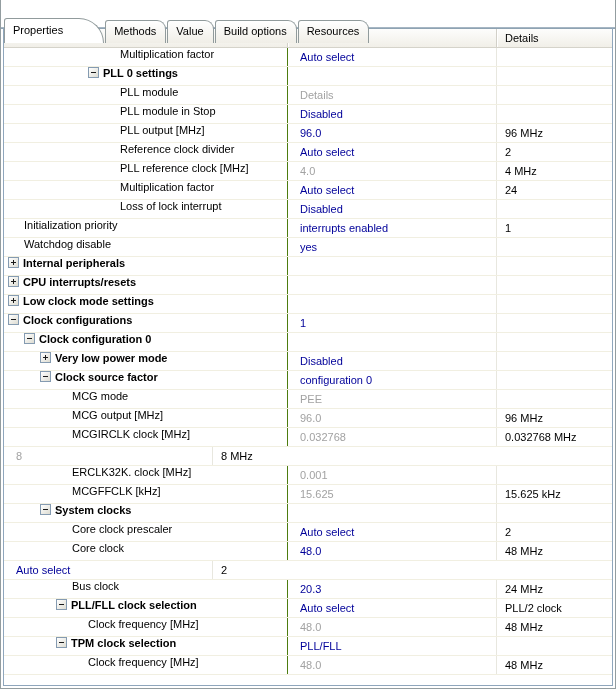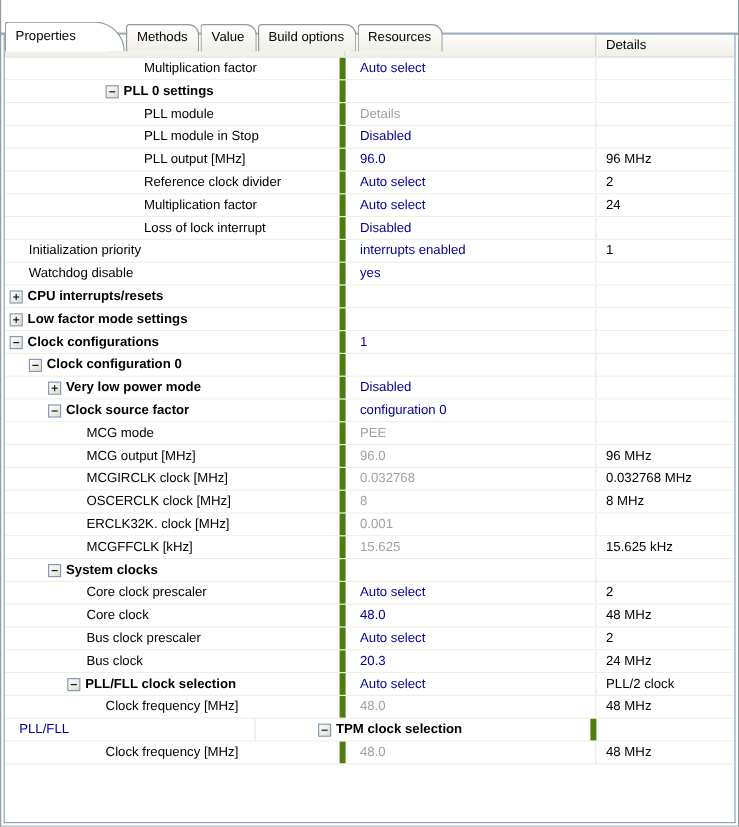--- a/index.html
+++ b/index.html
@@ -38,21 +38,21 @@
     border-bottom:1px solid #d5d3ca; z-index:2; }
   .hcell { box-sizing:border-box; padding-top:3px; white-space:nowrap; }
   .h-name { width:284px; padding-left:10px; border-right:1px solid #d2d0c8; box-shadow:1px 0 0 #fff; }
   .h-value { width:209px; padding-left:12px; border-right:1px solid #d2d0c8; box-shadow:1px 0 0 #fff; }
   .h-details { flex:1; padding-left:8px; }
 
   
   .tbody { position:absolute; left:4px; top:48px; right:4px; bottom:4px; z-index:2; overflow:hidden; }
   .row { display:flex; height:19px; box-sizing:border-box; border-bottom:1px solid #f1efe1; background:#fff; }
   .cell { box-sizing:border-box; white-space:nowrap; overflow:hidden; }
-  .c-name { width:284px; border-right:5px solid #4d7c0f; display:flex; align-items:center; }
+  .c-name { width:284px; border-right:1px solid #4d7c0f; display:flex; align-items:flex-start; }
   .c-value { width:209px; border-right:1px solid #e8e7df; padding:3px 0 0 12px; }
   .c-details { flex:1; padding:3px 0 0 8px; color:#000; }
   .bold .prop-label { font-weight:bold; }
   .v-blue { color:#000099; }
   .v-gray { color:#a2a2a2; }
 
   
   .tree-icon {
     flex:0 0 auto; width:11px; height:11px; box-sizing:border-box;
     border:1px solid #859bb1; background:linear-gradient(135deg,#ffffff 0%, #dddcd2 100%);
@@ -127,20 +127,28 @@
         <div class="cell c-name">
           <span style="flex: 0 0 auto; width: 116px;"></span>
           <span class="prop-label">Reference clock divider</span>
         </div>
         <div class="cell c-value v-blue">Auto select</div>
         <div class="cell c-details">2</div>
       </div>
       <div class="row">
         <div class="cell c-name">
           <span style="flex: 0 0 auto; width: 116px;"></span>
+          <span class="prop-label">PLL reference clock [MHz]</span>
+        </div>
+        <div class="cell c-value v-gray">4.0</div>
+        <div class="cell c-details">4 MHz</div>
+      </div>
+      <div class="row">
+        <div class="cell c-name">
+          <span style="flex: 0 0 auto; width: 116px;"></span>
           <span class="prop-label">Multiplication factor</span>
         </div>
         <div class="cell c-value v-blue">Auto select</div>
         <div class="cell c-details">24</div>
       </div>
       <div class="row">
         <div class="cell c-name">
           <span style="flex: 0 0 auto; width: 116px;"></span>
           <span class="prop-label">Loss of lock interrupt</span>
         </div>
@@ -154,36 +162,45 @@
         </div>
         <div class="cell c-value v-blue">interrupts enabled</div>
         <div class="cell c-details">1</div>
       </div>
       <div class="row">
         <div class="cell c-name">
           <span style="flex: 0 0 auto; width: 20px;"></span>
           <span class="prop-label">Watchdog disable</span>
         </div>
         <div class="cell c-value v-blue">yes</div>
+        <div class="cell c-details"></div>
+      </div>
+      <div class="row bold">
+        <div class="cell c-name">
+          <span style="flex: 0 0 auto; width: 4px;"></span>
+          <span class="tree-icon plus"></span>
+          <span class="prop-label">Internal peripherals</span>
+        </div>
+        <div class="cell c-value"></div>
         <div class="cell c-details"></div>
       </div>
       <div class="row bold">
         <div class="cell c-name">
           <span style="flex: 0 0 auto; width: 4px;"></span>
           <span class="tree-icon plus"></span>
           <span class="prop-label">CPU interrupts/resets</span>
         </div>
         <div class="cell c-value"></div>
         <div class="cell c-details"></div>
       </div>
       <div class="row bold">
         <div class="cell c-name">
           <span style="flex: 0 0 auto; width: 4px;"></span>
           <span class="tree-icon plus"></span>
-          <span class="prop-label">Low factor mode settings</span>
+          <span class="prop-label">Low clock mode settings</span>
         </div>
         <div class="cell c-value"></div>
         <div class="cell c-details"></div>
       </div>
       <div class="row bold">
         <div class="cell c-name">
           <span style="flex: 0 0 auto; width: 4px;"></span>
           <span class="tree-icon"></span>
           <span class="prop-label">Clock configurations</span>
         </div>
@@ -235,24 +252,20 @@
       </div>
       <div class="row">
         <div class="cell c-name">
           <span style="flex: 0 0 auto; width: 68px;"></span>
           <span class="prop-label">MCGIRCLK clock [MHz]</span>
         </div>
         <div class="cell c-value v-gray">0.032768</div>
         <div class="cell c-details">0.032768 MHz</div>
       </div>
       <div class="row">
-        <div class="cell c-name">
-          <span style="flex: 0 0 auto; width: 68px;"></span>
-          <span class="prop-label">OSCERCLK clock [MHz]</span>
-        </div>
         <div class="cell c-value v-gray">8</div>
         <div class="cell c-details">8 MHz</div>
       </div>
       <div class="row">
         <div class="cell c-name">
           <span style="flex: 0 0 auto; width: 68px;"></span>
           <span class="prop-label">ERCLK32K. clock [MHz]</span>
         </div>
         <div class="cell c-value v-gray">0.001</div>
       </div>
@@ -283,24 +296,20 @@
       </div>
       <div class="row">
         <div class="cell c-name">
           <span style="flex: 0 0 auto; width: 68px;"></span>
           <span class="prop-label">Core clock</span>
         </div>
         <div class="cell c-value v-blue">48.0</div>
         <div class="cell c-details">48 MHz</div>
       </div>
       <div class="row">
-        <div class="cell c-name">
-          <span style="flex: 0 0 auto; width: 68px;"></span>
-          <span class="prop-label">Bus clock prescaler</span>
-        </div>
         <div class="cell c-value v-blue">Auto select</div>
         <div class="cell c-details">2</div>
       </div>
       <div class="row">
         <div class="cell c-name">
           <span style="flex: 0 0 auto; width: 68px;"></span>
           <span class="prop-label">Bus clock</span>
         </div>
         <div class="cell c-value v-blue">20.3</div>
         <div class="cell c-details">24 MHz</div>
@@ -316,26 +325,26 @@
       </div>
       <div class="row">
         <div class="cell c-name">
           <span style="flex: 0 0 auto; width: 84px;"></span>
           <span class="prop-label">Clock frequency [MHz]</span>
         </div>
         <div class="cell c-value v-gray">48.0</div>
         <div class="cell c-details">48 MHz</div>
       </div>
       <div class="row bold">
+        <div class="cell c-name">
+          <span style="flex: 0 0 auto; width: 52px;"></span>
+          <span class="tree-icon"></span>
+          <span class="prop-label">TPM clock selection</span>
+        </div>
         <div class="cell c-value v-blue">PLL/FLL</div>
-        <div class="cell c-name">
-          <span style="flex: 0 0 auto; width: 52px;"></span>
-          <span class="tree-icon"></span>
-          <span class="prop-label">TPM clock selection</span>
-        </div>
         <div class="cell c-details"></div>
       </div>
       <div class="row">
         <div class="cell c-name">
           <span style="flex: 0 0 auto; width: 84px;"></span>
           <span class="prop-label">Clock frequency [MHz]</span>
         </div>
         <div class="cell c-value v-gray">48.0</div>
         <div class="cell c-details">48 MHz</div>
       </div>

